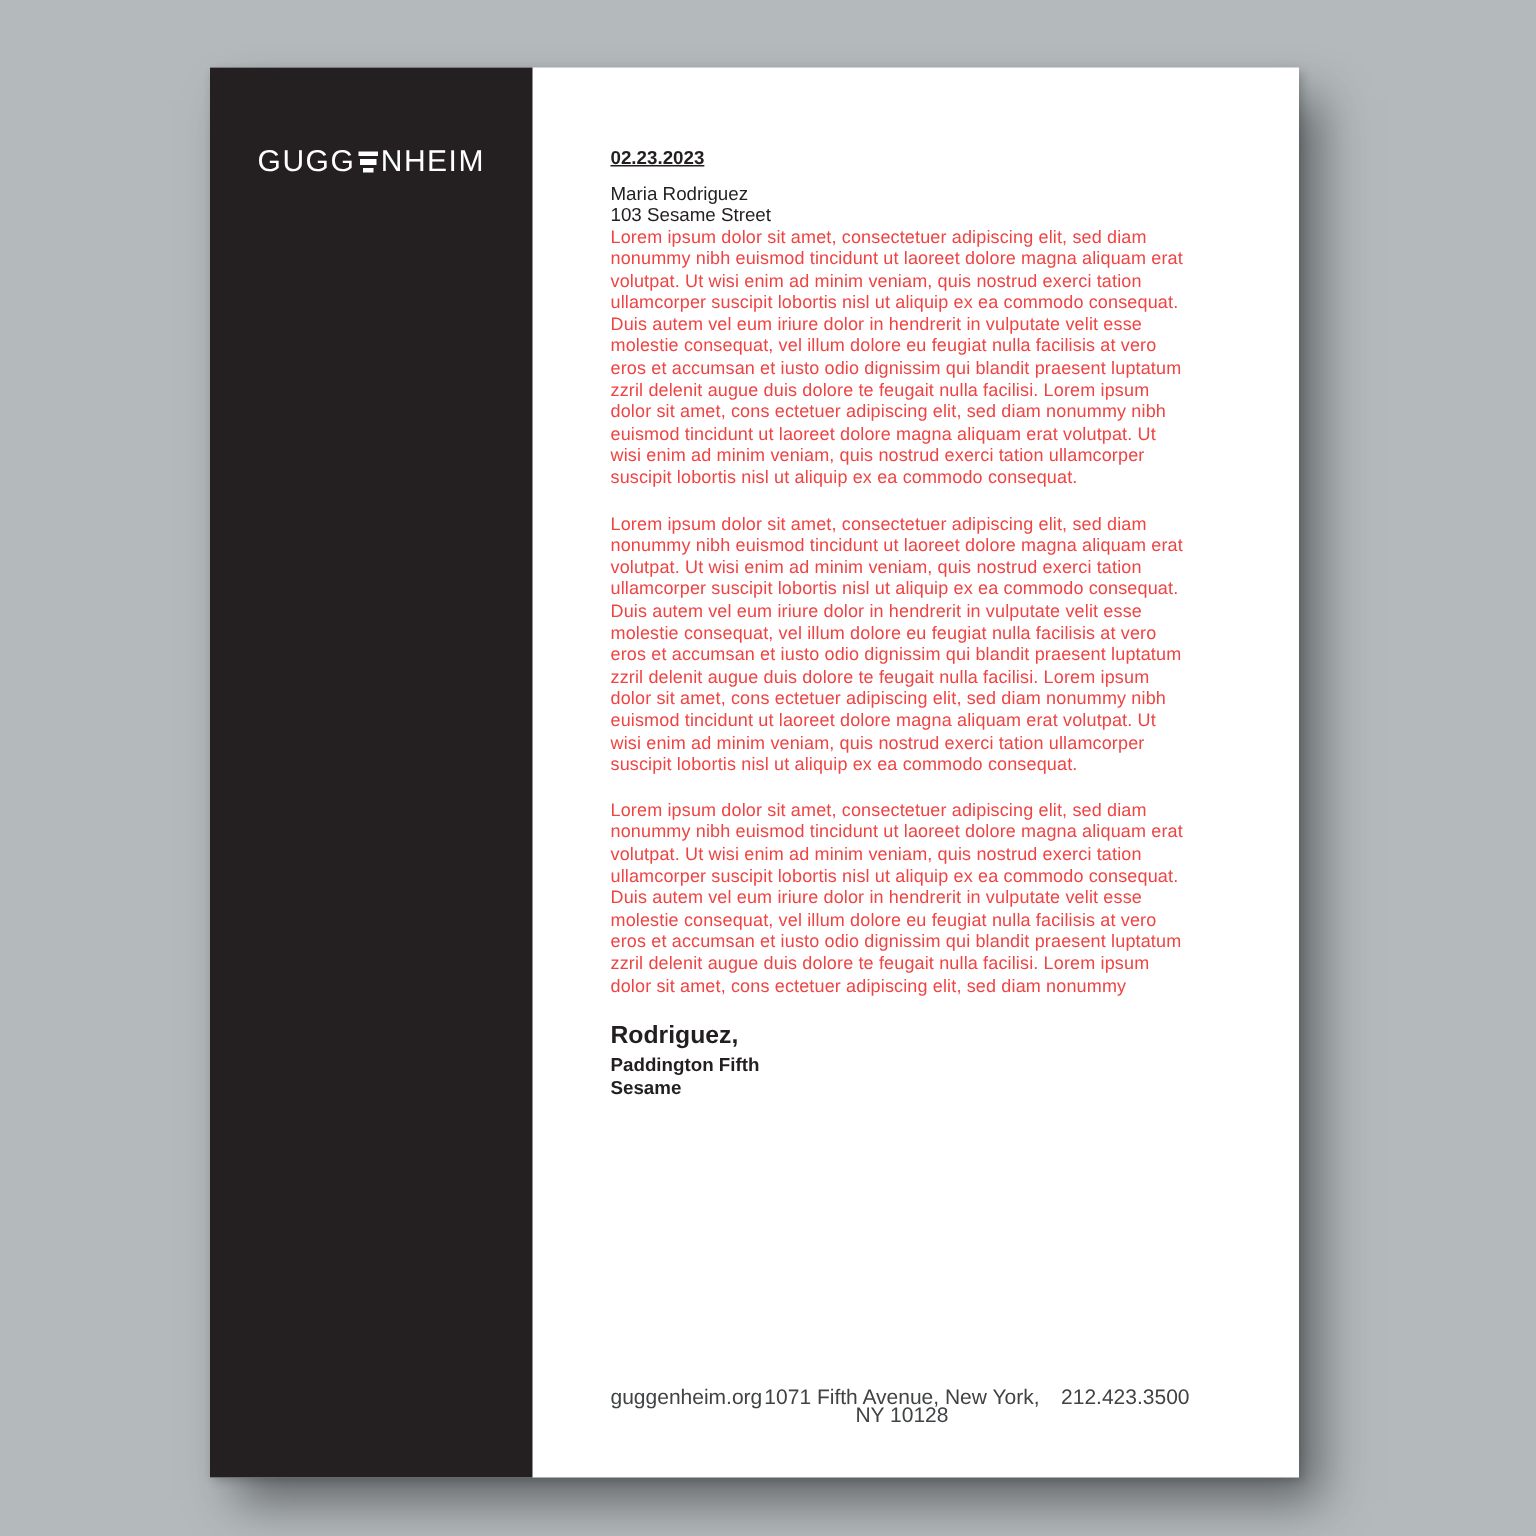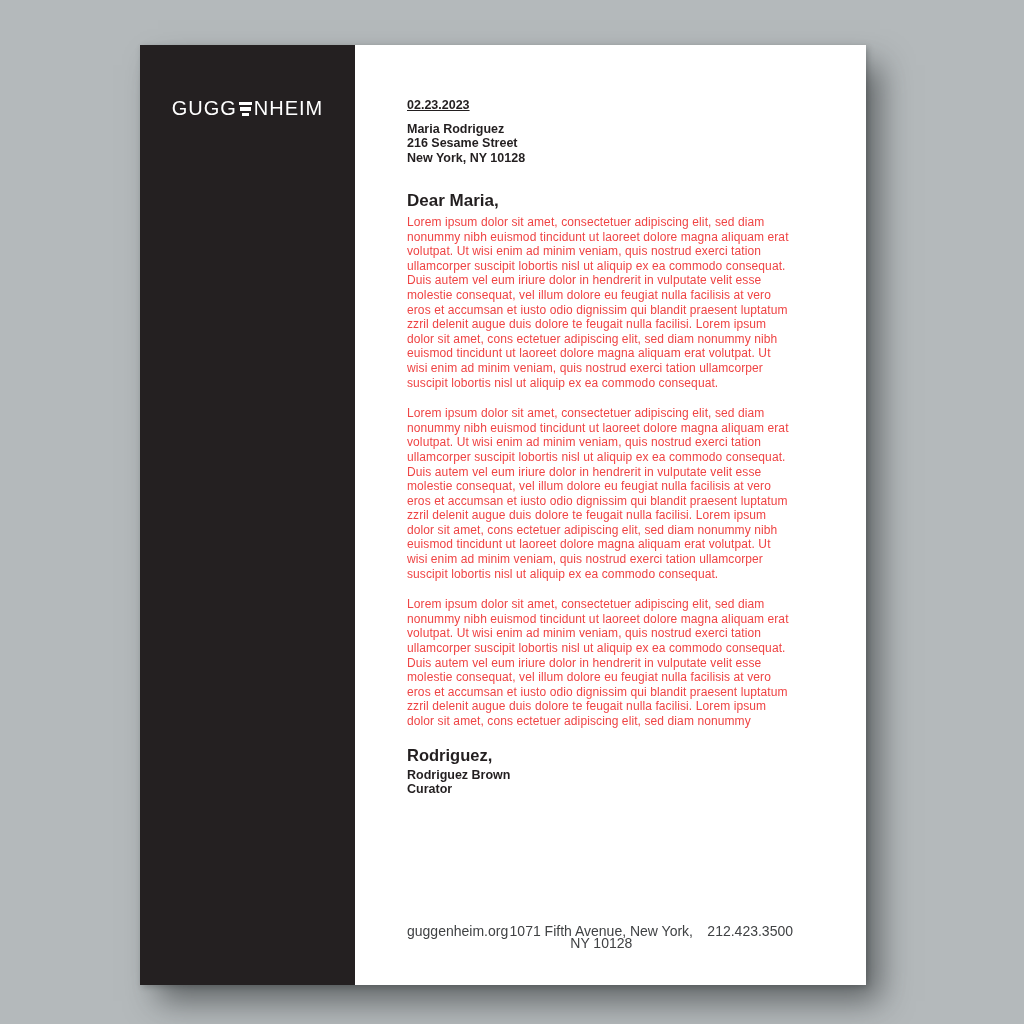--- a/index.html
+++ b/index.html
@@ -77,21 +77,21 @@
     font-size: 12.5px;
     line-height: 12.5px;
     font-weight: bold;
     color: #231f20;
     text-decoration: underline;
   }
   .address {
     margin-top: 10px;
     font-size: 12.5px;
     line-height: 14.5px;
-    font-weight: bold;
+    font-weight: normal;
     color: #231f20;
   }
   .salutation {
     margin: 26px 0 4px 0;
     font-size: 17px;
     line-height: 20px;
     font-weight: bold;
     color: #231f20;
   }
   .body-para {
@@ -147,33 +147,31 @@
         <span>GUGG</span><span class="e-bars"><i></i><i></i><i></i></span><span>NHEIM</span>
       </div>
     </div>
 
     <div class="content">
 
       <div class="date">02.23.2023</div>
 
       <div class="address">
         <div>Maria Rodriguez</div>
-        <div>216 Sesame Street</div>
-        <div>New York, NY 10128</div>
+        <div>103 Sesame Street</div>
       </div>
 
-      <div class="salutation">Dear Maria,</div>
 
       <p class="body-para">Lorem ipsum dolor sit amet, consectetuer adipiscing elit, sed diam nonummy nibh euismod tincidunt ut laoreet dolore magna aliquam erat volutpat. Ut wisi enim ad minim veniam, quis nostrud exerci tation ullamcorper suscipit lobortis nisl ut aliquip ex ea commodo consequat. Duis autem vel eum iriure dolor in hendrerit in vulputate velit esse molestie consequat, vel illum dolore eu feugiat nulla facilisis at vero eros et accumsan et iusto odio dignissim qui blandit praesent luptatum zzril delenit augue duis dolore te feugait nulla facilisi. Lorem ipsum dolor sit amet, cons ectetuer adipiscing elit, sed diam nonummy nibh euismod tincidunt ut laoreet dolore magna aliquam erat volutpat. Ut wisi enim ad minim veniam, quis nostrud exerci tation ullamcorper suscipit lobortis nisl ut aliquip ex ea commodo consequat.</p>
       <p class="body-para">Lorem ipsum dolor sit amet, consectetuer adipiscing elit, sed diam nonummy nibh euismod tincidunt ut laoreet dolore magna aliquam erat volutpat. Ut wisi enim ad minim veniam, quis nostrud exerci tation ullamcorper suscipit lobortis nisl ut aliquip ex ea commodo consequat. Duis autem vel eum iriure dolor in hendrerit in vulputate velit esse molestie consequat, vel illum dolore eu feugiat nulla facilisis at vero eros et accumsan et iusto odio dignissim qui blandit praesent luptatum zzril delenit augue duis dolore te feugait nulla facilisi. Lorem ipsum dolor sit amet, cons ectetuer adipiscing elit, sed diam nonummy nibh euismod tincidunt ut laoreet dolore magna aliquam erat volutpat. Ut wisi enim ad minim veniam, quis nostrud exerci tation ullamcorper suscipit lobortis nisl ut aliquip ex ea commodo consequat.</p>
       <p class="body-para">Lorem ipsum dolor sit amet, consectetuer adipiscing elit, sed diam nonummy nibh euismod tincidunt ut laoreet dolore magna aliquam erat volutpat. Ut wisi enim ad minim veniam, quis nostrud exerci tation ullamcorper suscipit lobortis nisl ut aliquip ex ea commodo consequat. Duis autem vel eum iriure dolor in hendrerit in vulputate velit esse molestie consequat, vel illum dolore eu feugiat nulla facilisis at vero eros et accumsan et iusto odio dignissim qui blandit praesent luptatum zzril delenit augue duis dolore te feugait nulla facilisi. Lorem ipsum dolor sit amet, cons ectetuer adipiscing elit, sed diam nonummy</p>
 
       <div class="closing">Rodriguez,</div>
-      <div class="signer-name">Rodriguez Brown</div>
-      <div class="signer-title">Curator</div>
+      <div class="signer-name">Paddington Fifth</div>
+      <div class="signer-title">Sesame</div>
 
       <div class="footer">
         <span class="f-left">guggenheim.org</span>
         <span class="f-center">1071 Fifth Avenue, New York, NY 10128</span>
         <span class="f-right">212.423.3500</span>
       </div>
 
     </div>
   </div>
 </div>

